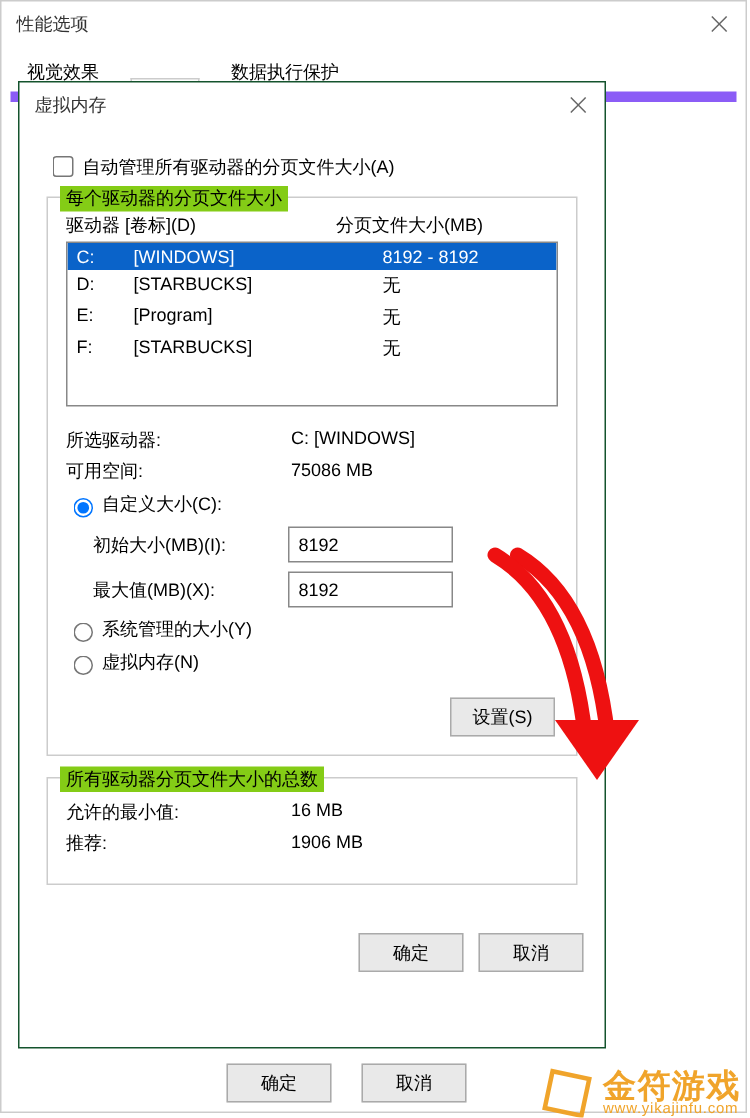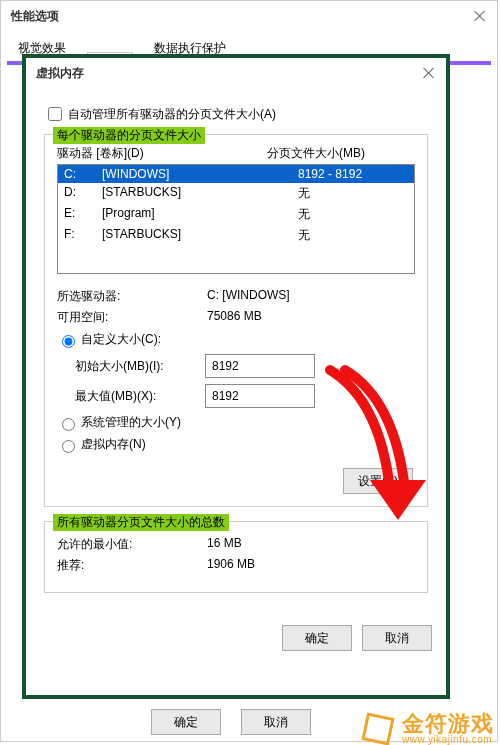--- a/index.html
+++ b/index.html
@@ -6,34 +6,34 @@
 body {
   margin: 0; padding: 0;
   font-family: "Microsoft YaHei", "Segoe UI", sans-serif;
   font-size: 12px;
   background: #fff; color: #000;
   width: 500px; height: 745px;
   overflow: hidden; position: relative;
 }
 .win { position: absolute; background: #fff; border: 1px solid #ccc; }
 .win1 { left: 0; top: 0; width: 498px; height: 742px; }
-.win2 { left: 22px; top: 54px; width: 428px; height: 645px; border: 4px solid #14532d; }
+.win2 { left: 12px; top: 54px; width: 392px; height: 645px; border: 1px solid #14532d; }
 .titlebar {
   height: 30px; display: flex; align-items: center;
   justify-content: space-between; padding: 0 10px;
   font-size: 12px; color: #333;
 }
-.titlebar .t { padding: 4px 0; font-weight: bold; }
+.titlebar .t { padding: 4px 0; }
 .close-x { width:14px;height:14px;position:relative; cursor:pointer; }
 .close-x:before,.close-x:after{
   content:"";position:absolute;left:6px;top:0;width:1px;height:14px;background:#666;
 }
 .close-x:before{ transform:rotate(45deg); }
 .close-x:after{ transform:rotate(-45deg); }
-.tabs { display:flex; border-bottom:4px solid #8b5cf6; margin:0 6px; gap:10px; padding-top:4px;}
+.tabs { display:flex; border-bottom:7px solid #8b5cf6; margin:0 6px; gap:10px; padding-top:4px;}
 .tab { padding:4px 10px; font-size:12px; border:1px solid transparent; border-bottom:none; cursor:pointer;}
 .tab.active { border-color:#ccc; background:#fff; position:relative; top:17px; }
 .body { padding: 12px 18px 10px 18px; position:relative; }
 .chk { display:flex; align-items:center; margin: 4px 0 10px 0; }
 .chk input { margin-right:6px; width:14px;height:14px;}
 .group { border:1px solid #ccc; padding:10px 12px 14px 12px; margin-bottom:14px; position:relative; }
 .group > .legend { position:absolute; top:-8px; left:8px; background:#84cc16; padding:0 4px; font-size:12px;}
 .cols { display:flex; justify-content:space-between; margin-bottom:2px; font-size:12px;}
 .drive-list { border:1px solid #888; height:110px; overflow:auto; margin-top:2px; }
 .drive-row { display:flex; padding:2px 6px; font-size:12px; }

